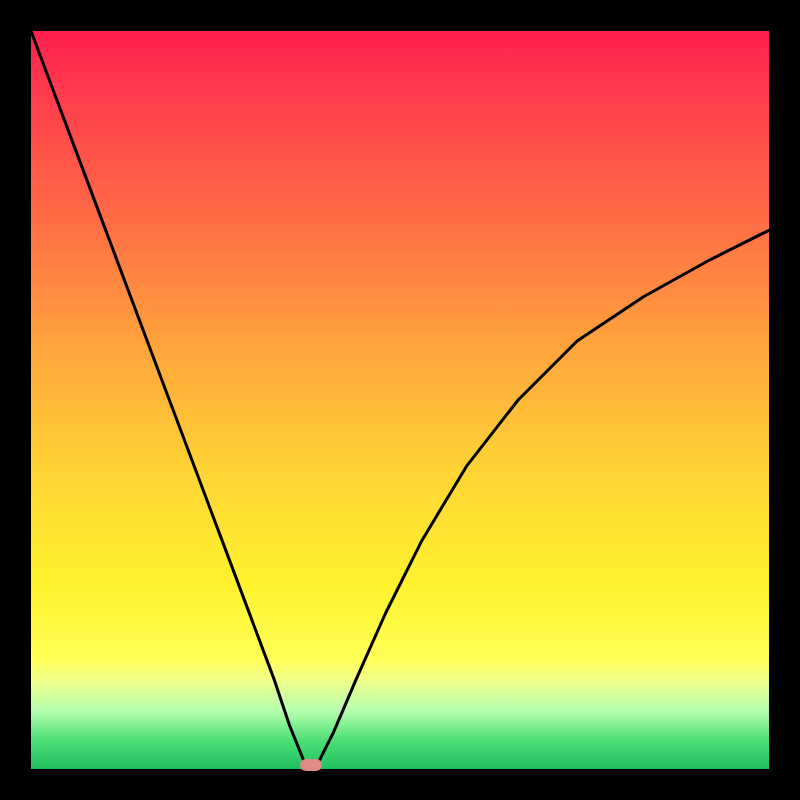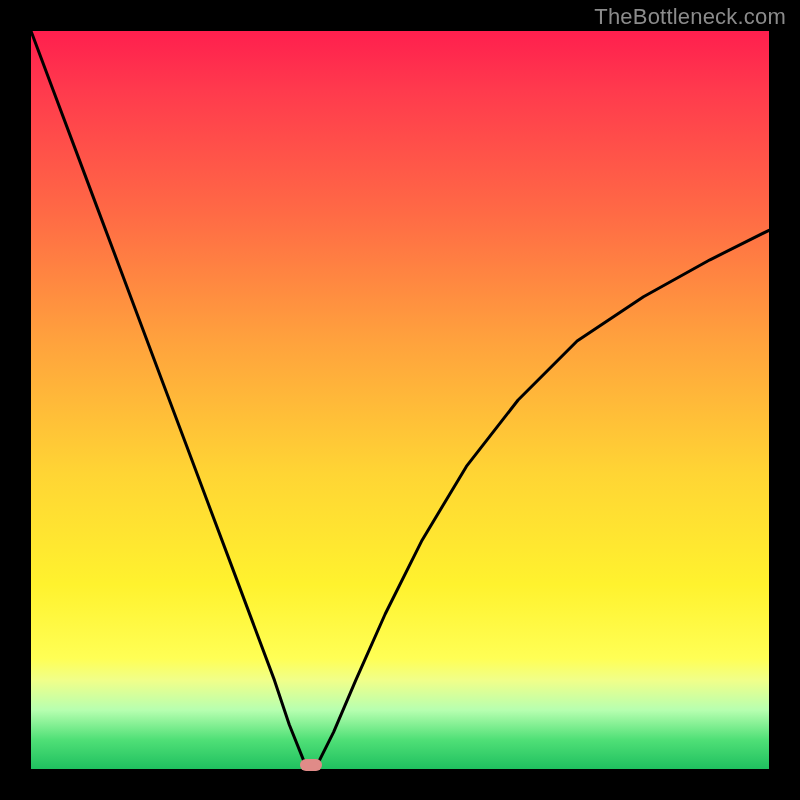--- a/index.html
+++ b/index.html
@@ -73,15 +73,14 @@
   <div class="plot-area">
 
     <svg class="curve" viewBox="0 0 738 738" preserveAspectRatio="none">
       <path id="curve-path" fill="none" stroke="#000" stroke-width="3" stroke-linecap="round" stroke-linejoin="round" d="M0.0 0.0 L22.1 59.0 L44.3 118.1 L66.4 177.1 L88.6 236.2 L110.7 295.2 L132.8 354.2 L155.0 413.3 L177.1 472.3 L199.3 531.4 L221.4 590.4 L243.5 649.4 L258.3 693.7 L273.1 730.6 L280.4 738.0 L287.8 730.6 L302.6 701.1 L324.7 649.4 L354.2 583.0 L391.1 509.2 L435.4 435.4 L487.1 369.0 L546.1 310.0 L612.5 265.7 L679.0 228.8 L738.0 199.3"></path>
     </svg>
 
     <div class="marker" id="min-marker" style="left: 269.44px; top: 728px;"></div>
 
   </div>
 
-  <div class="watermark">TheBottleneck.com</div>
 
 </div>
 
 </body></html>

